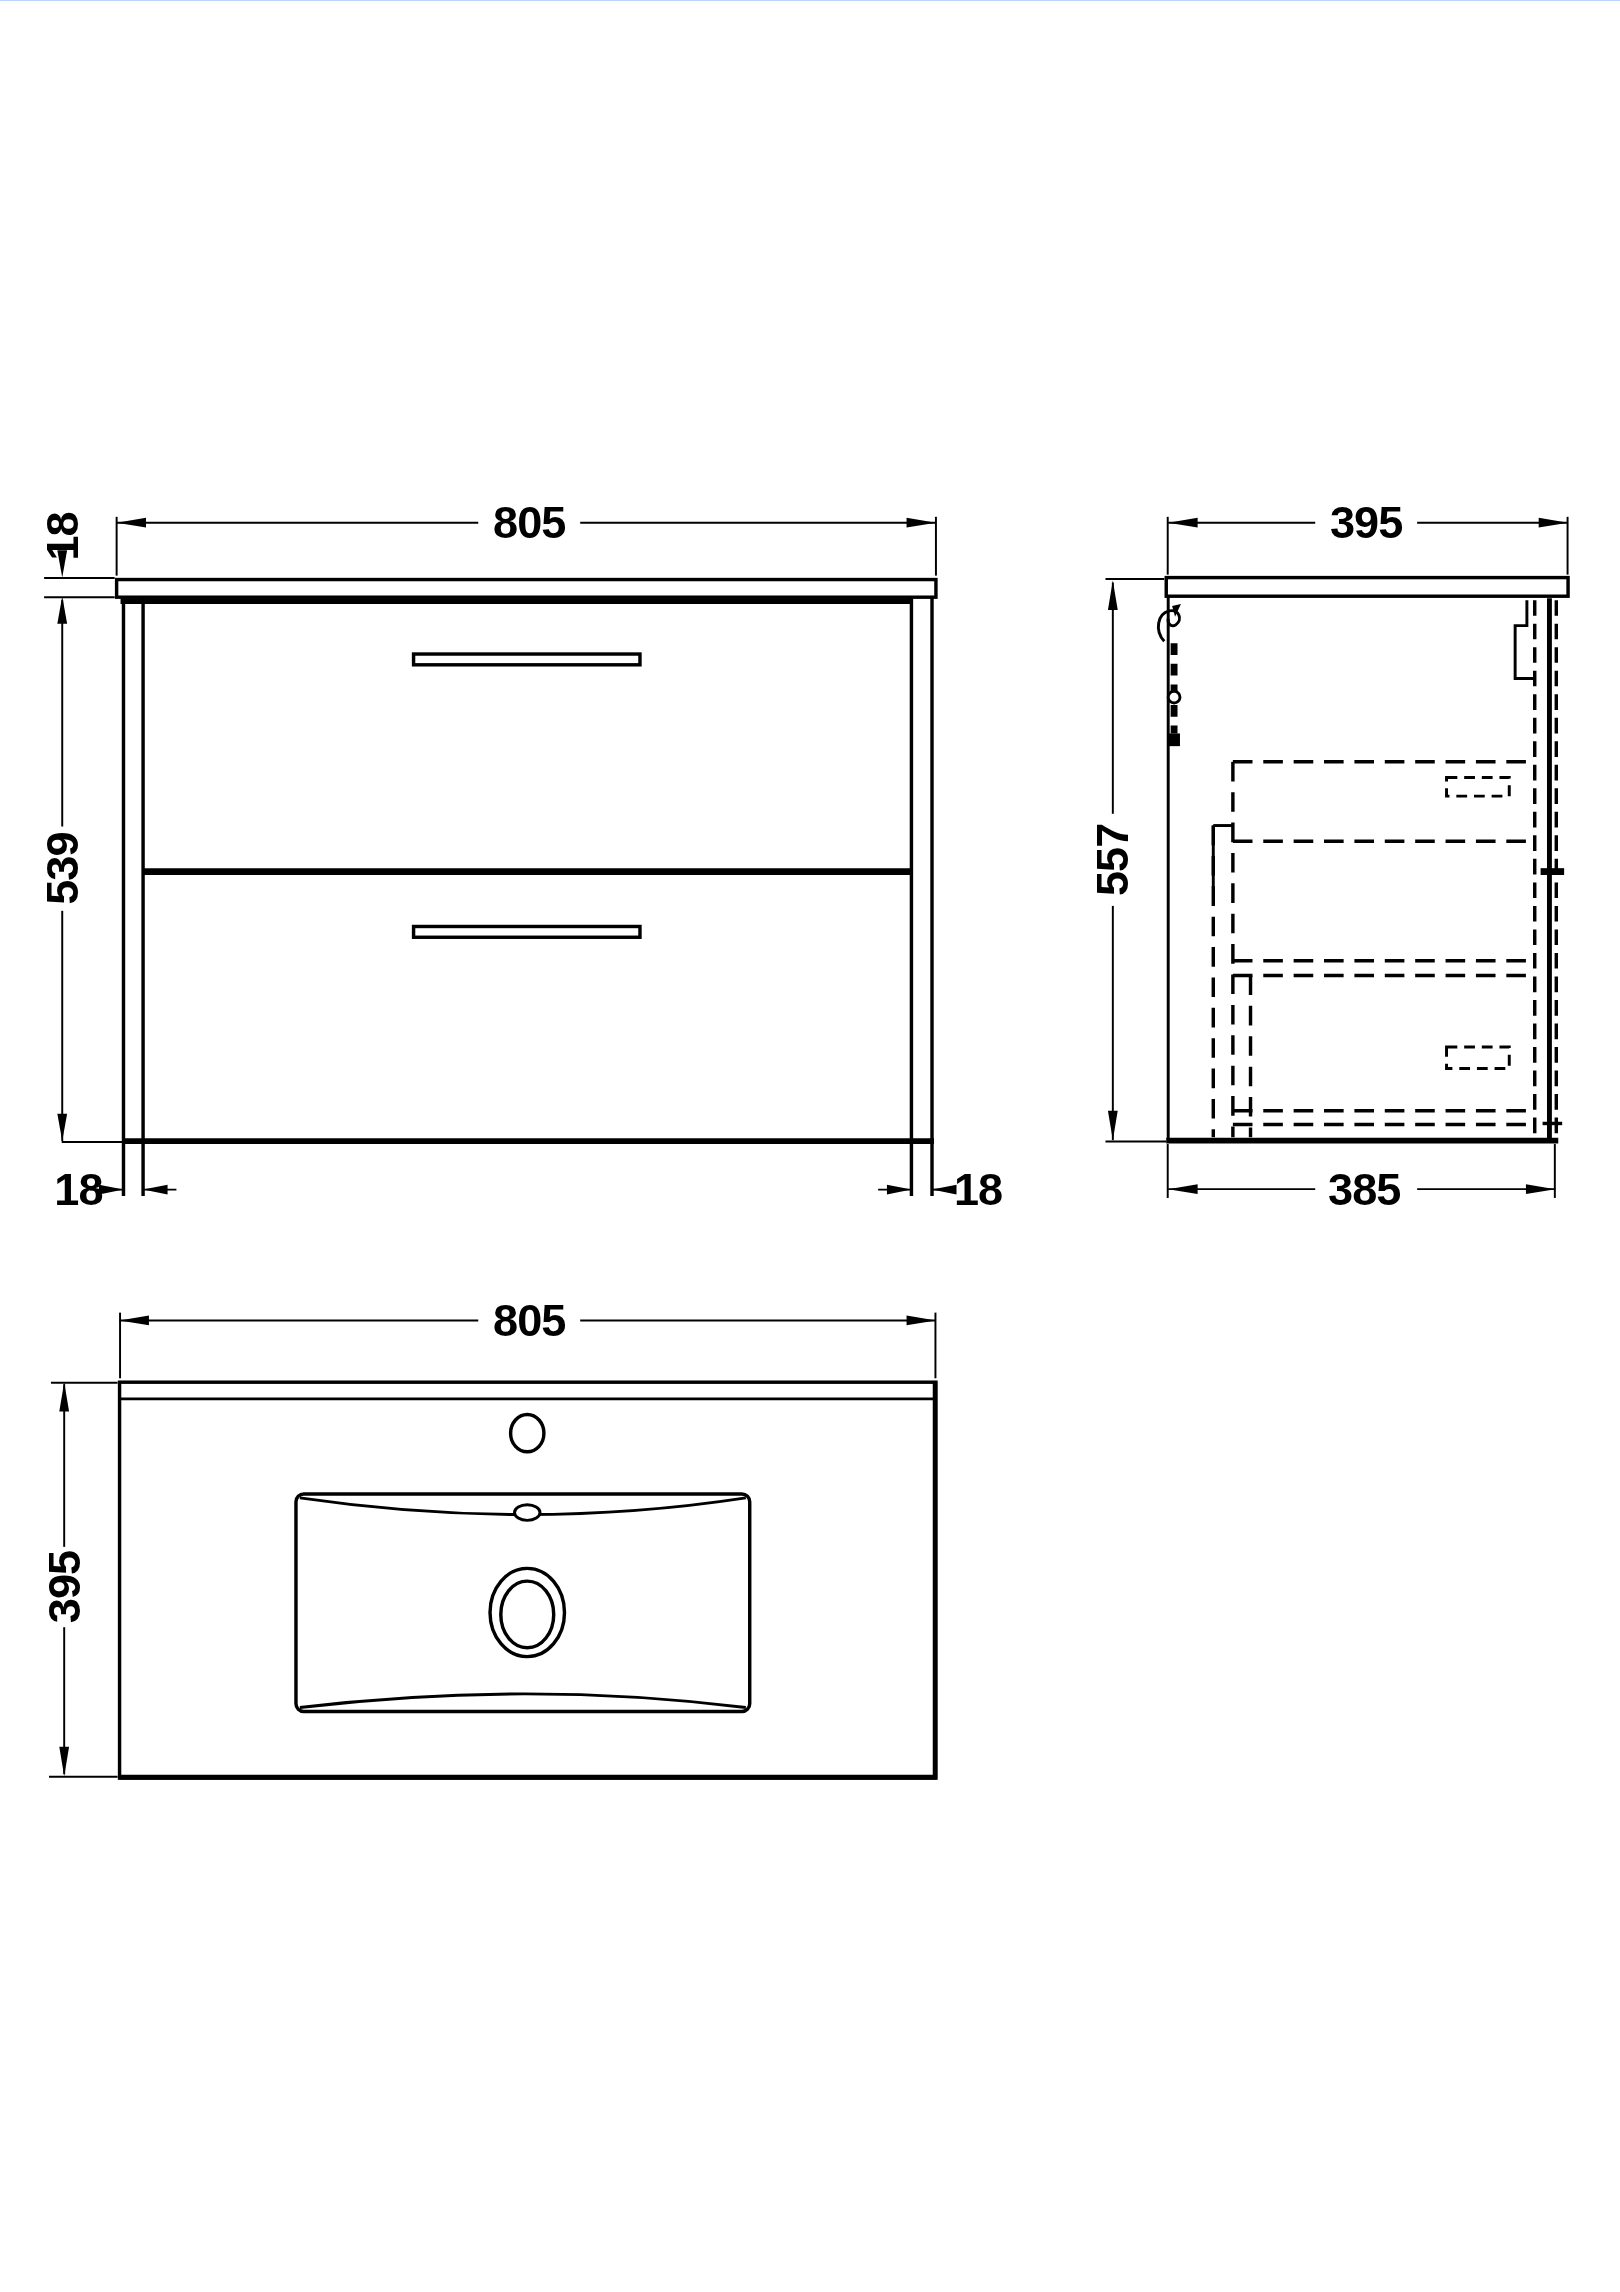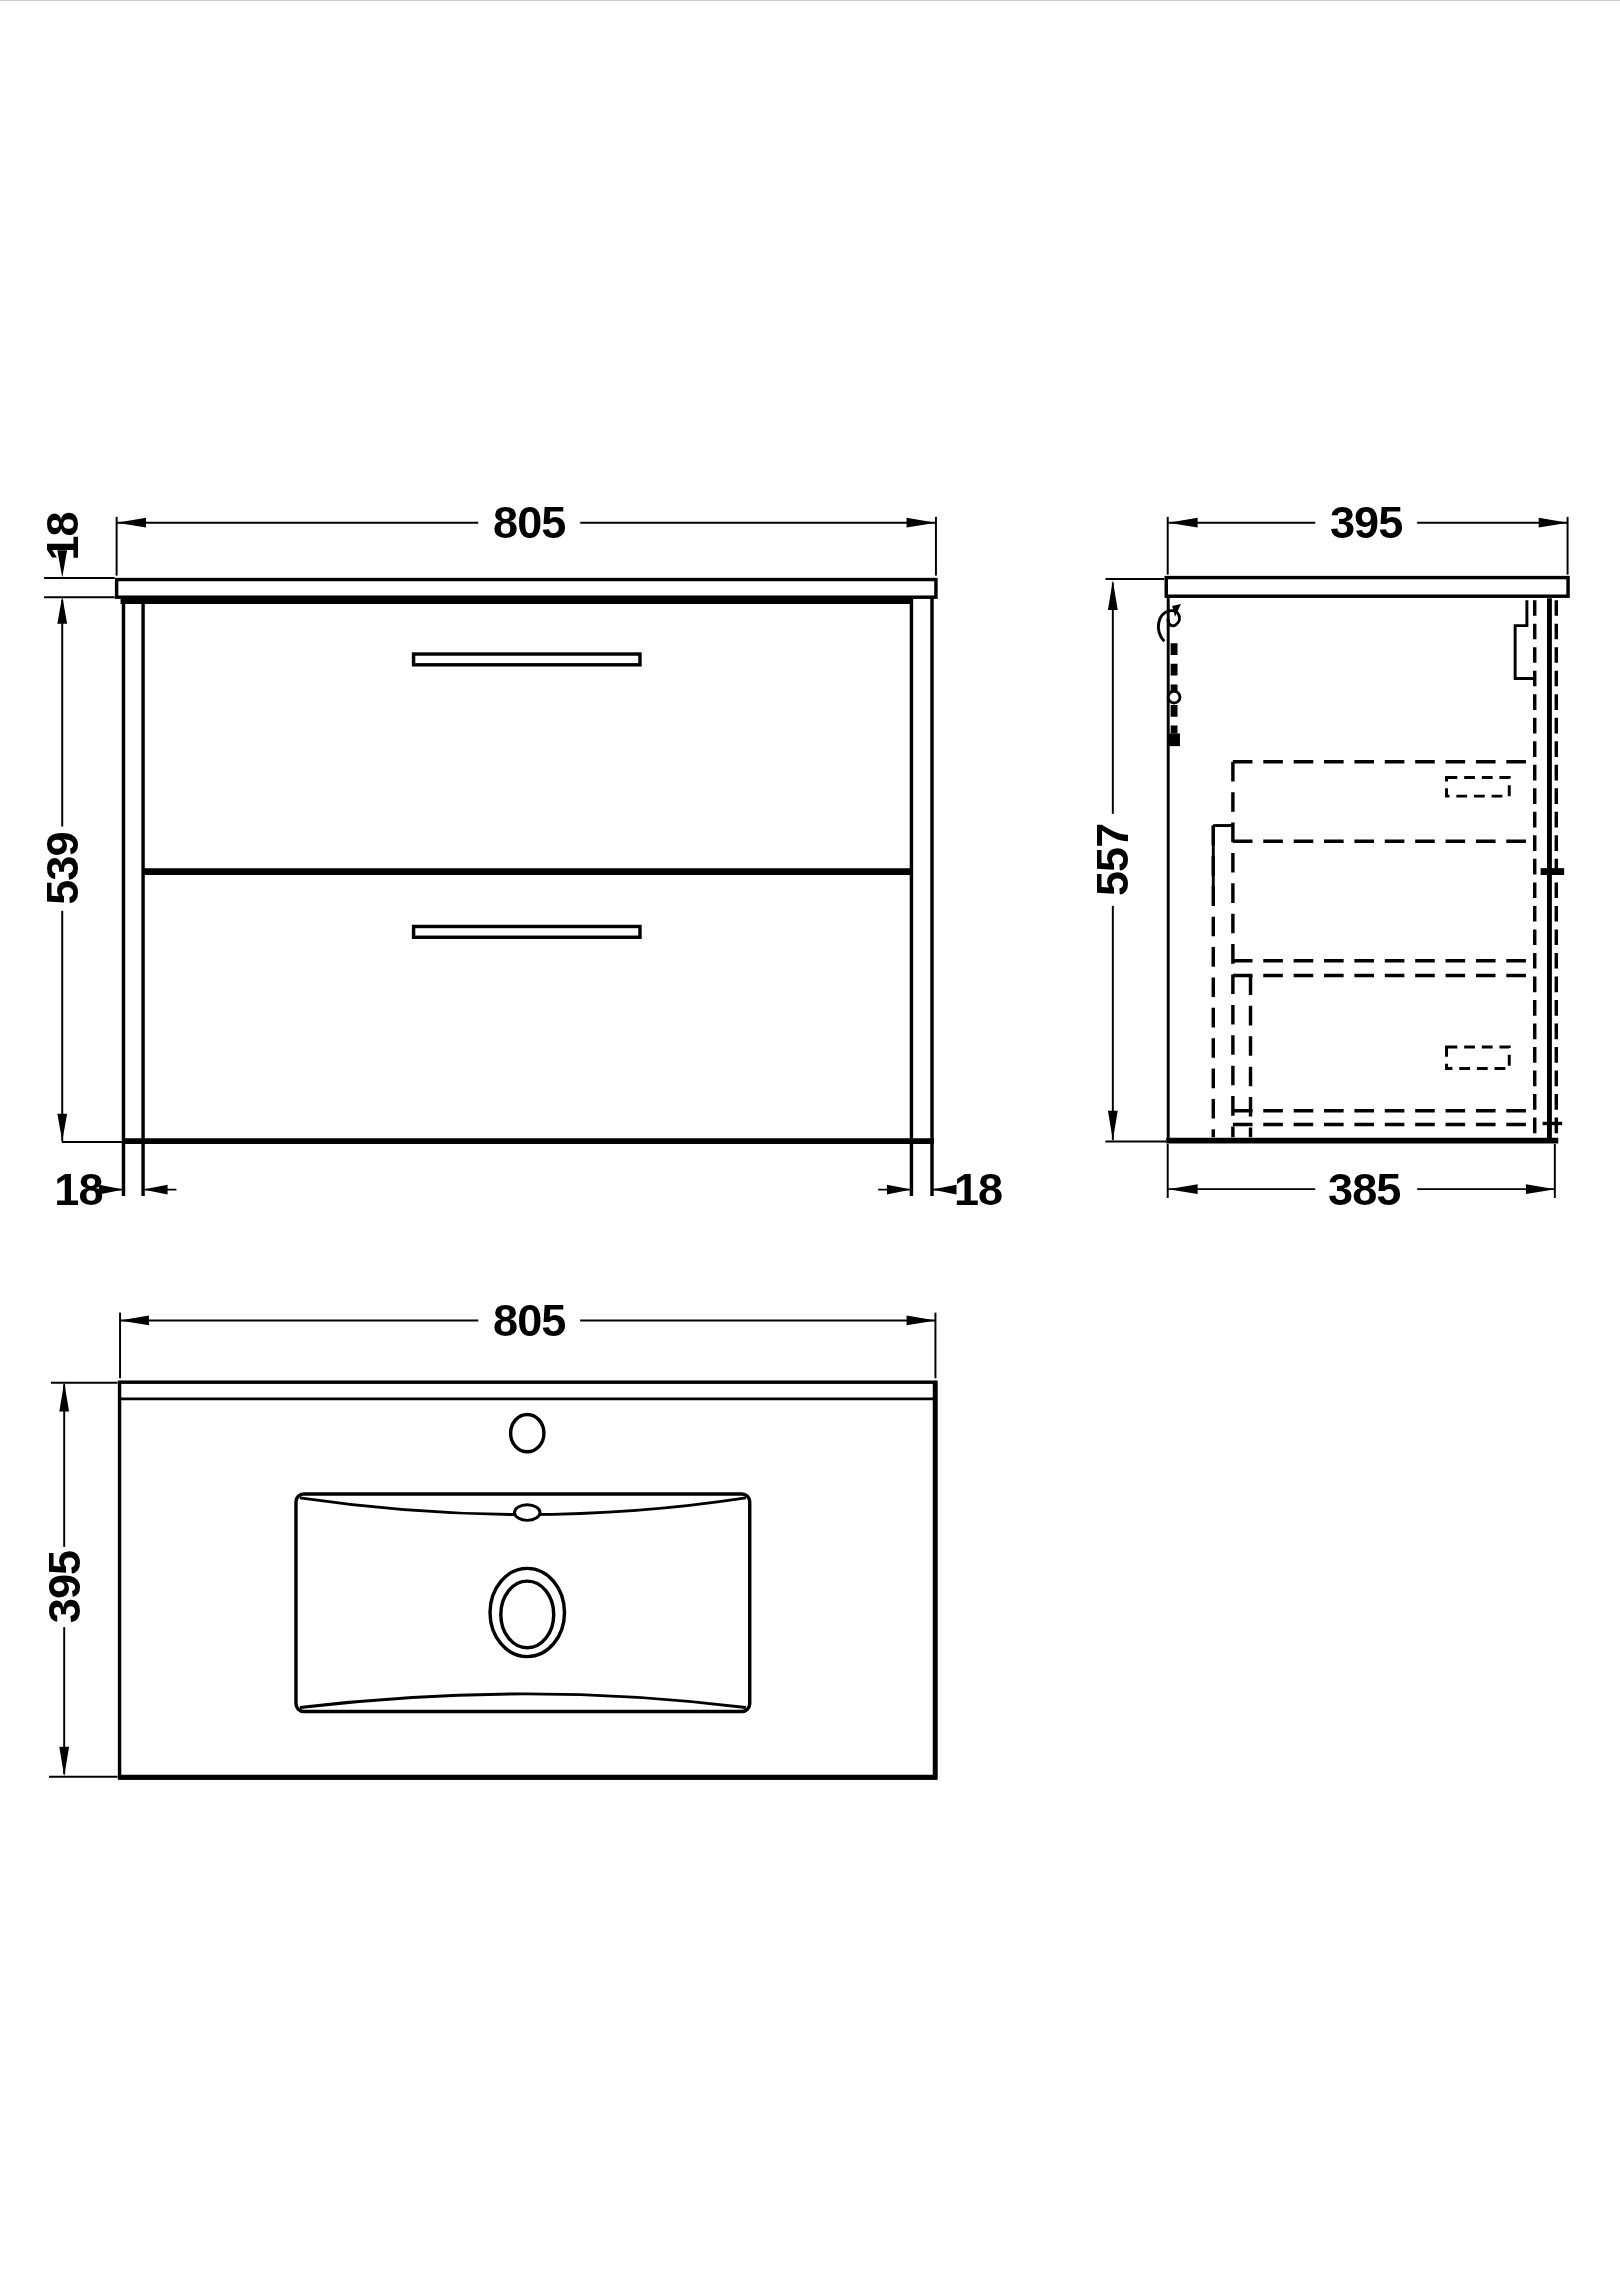--- a/index.html
+++ b/index.html
@@ -1,16 +1,16 @@
 <!DOCTYPE html>
 <html><head>
 <meta charset="utf-8">
 <style>
   html,body{margin:0;padding:0;background:#ffffff;}
-  .page{width:1620px;height:2293px;background:#737373;position:relative;}
+  .page{width:1620px;height:2293px;background:#3b82f6;position:relative;}
   svg{display:block;}
   .ln{stroke:#000000;fill:none;stroke-linecap:butt;}
   .w2{stroke-width:2;}
   .w3{stroke-width:3;}
   .w35{stroke-width:3.5;}
   .w45{stroke-width:4.5;}
   .w5{stroke-width:5;}
   .w6{stroke-width:6;}
   .w7{stroke-width:7;}
   .dashL{stroke-dasharray:20 11;}

